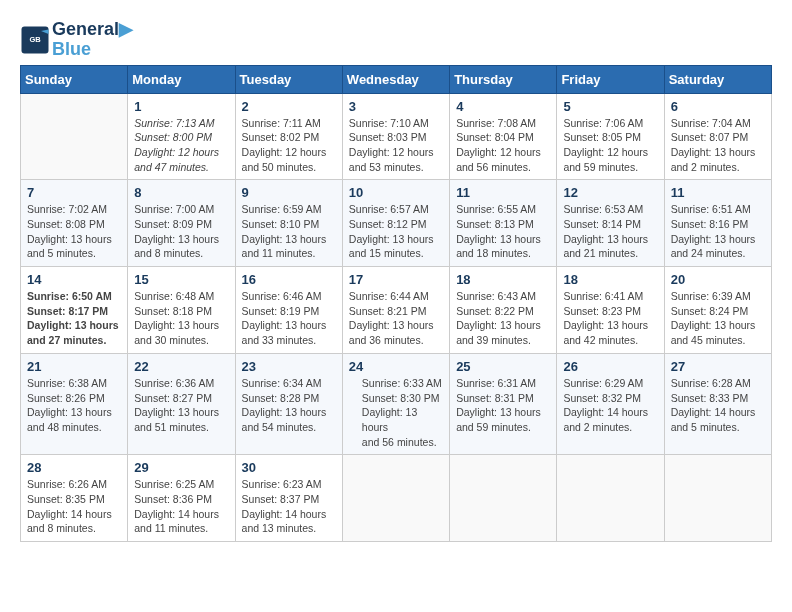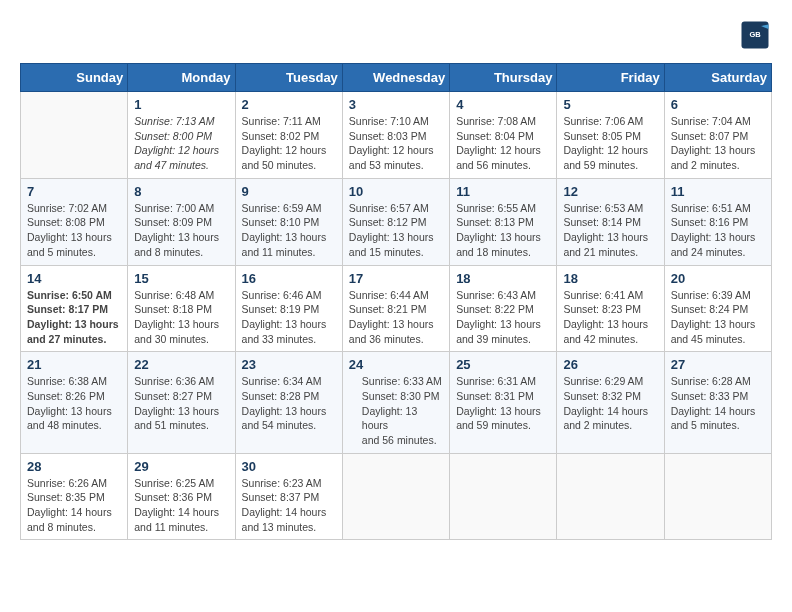--- a/index.html
+++ b/index.html
@@ -44,21 +44,21 @@
       margin-bottom: 10px;
     }
     table {
       width: 100%;
       border-collapse: collapse;
       table-layout: fixed;
     }
     th {
       background-color: #2b6cb0;
       color: #fff;
-      text-align: right;
+      text-align: left;
       padding: 6px 4px;
       font-size: 13px;
       font-weight: bold;
       border: 1px solid #1a4f8a;
     }
     td {
       vertical-align: top;
       padding: 5px 6px;
       border: 1px solid #ccc;
       font-size: 11px;
@@ -84,27 +84,31 @@
     tr:nth-child(even) td {
       background: #f5f8fc;
     }
     tr:nth-child(even) td.empty {
       background: #f0f4f8;
     }
   </style>
 </head>
 <body>
 
-<div style="display:flex; justify-content:flex-end; align-items:flex-start; margin-bottom:8px;">
+<div style="display:flex; justify-content:flex-start; align-items:flex-start; ">
   <div class="header-logo">
     <svg class="logo-icon" viewBox="0 0 40 40">
       <rect x="2" y="2" width="36" height="36" rx="4" fill="#1a3a5c"></rect>
       <text x="20" y="22" text-anchor="middle" fill="white" font-size="10" font-weight="bold">GB</text>
       <polygon points="28,8 38,12 38,6" fill="#4a9fd4"></polygon>
     </svg>
+    <div class="logo-text">
+      <div><span style="color:#1a3a5c;font-weight:bold;">General</span><span style="color:#4a9fd4;">▶</span></div>
+      <div><span style="color:#4a9fd4;font-weight:bold;">Blue</span></div>
+    </div>
   </div>
   <div class="title-section">
     <div class="main-title"></div>
     <div class="subtitle"></div>
   </div>
 </div>
 
 <table>
   <thead>
     <tr id="header-row">

